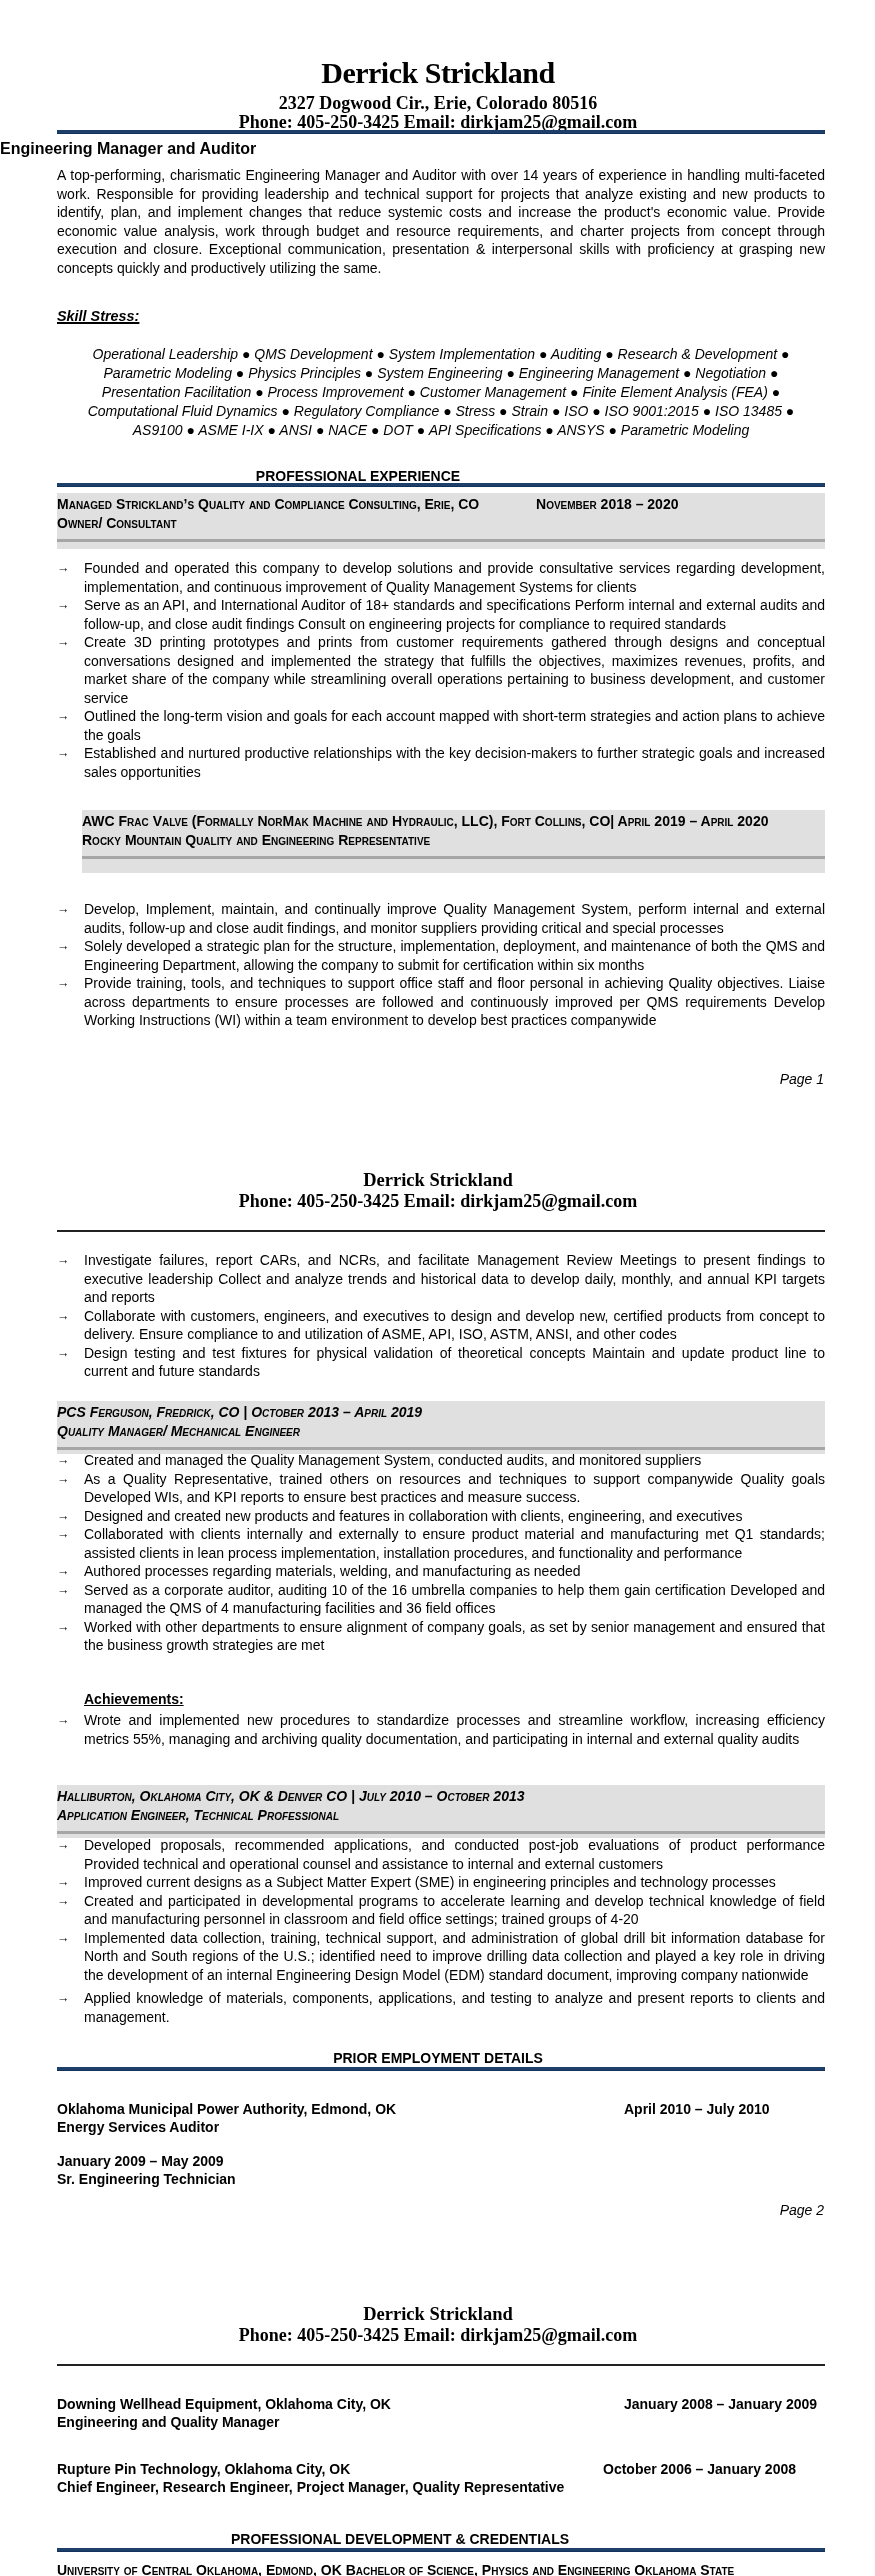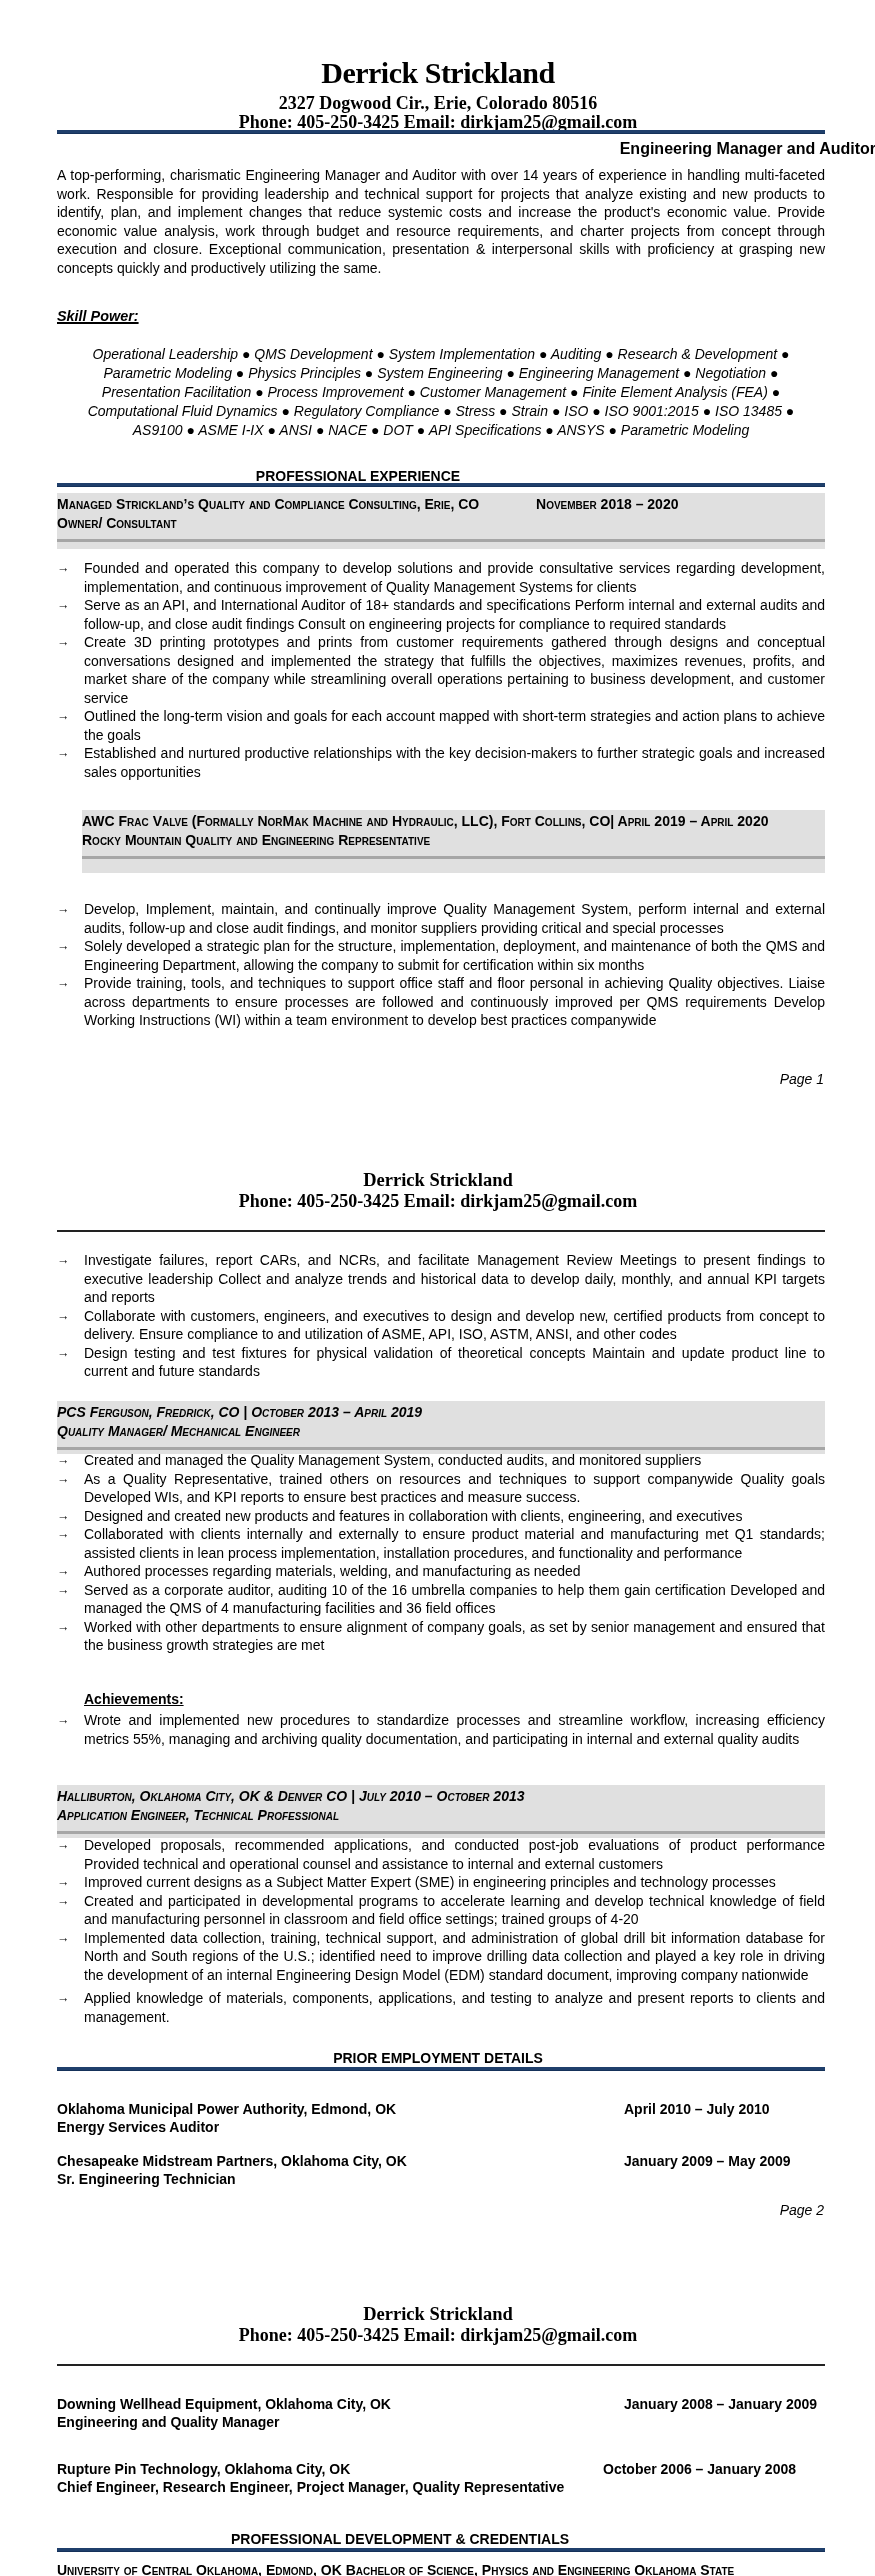--- a/index.html
+++ b/index.html
@@ -8,21 +8,21 @@
   .page { position: absolute; left: 0; width: 876px; height: 1133px; }
   .p1 { top: 0; }
   .p2 { top: 1133px; }
   .p3 { top: 2267px; }
   .content { position: absolute; left: 57px; width: 768px; }
   .name-big { font-family: "Liberation Serif", serif; font-weight: bold; font-size: 30px; text-align: center; line-height: 33px; letter-spacing: -0.5px; }
   .name-small { font-family: "Liberation Serif", serif; font-weight: bold; font-size: 18.5px; text-align: center; line-height: 21.6px; }
   .contact { font-family: "Liberation Serif", serif; font-weight: bold; font-size: 18px; text-align: center; line-height: 20.6px; }
   .rule-blue { height: 3.6px; background: #1f3f6b; border-bottom: 1px solid #15325a; }
   .rule-thin { height: 1.5px; background: #222; }
-  .title { font-weight: bold; font-size: 16px; text-align: right; line-height: 20.6px; }
+  .title { font-weight: bold; font-size: 16px; text-align: left; line-height: 20.6px; }
   .body-text { font-size: 14px; line-height: 18.5px; text-align: justify; }
   .skill-heading { font-weight: bold; font-style: italic; font-size: 14.4px; text-decoration: underline; text-decoration-thickness: 1.5px; }
   .skills { font-style: italic; font-size: 14px; line-height: 19px; text-align: center; padding: 0 20.6px; }
   .section-head { font-weight: bold; font-size: 14px; text-align: center; line-height: 18.5px; }
   .job-box { background: #e0e0e0; padding: 2.1px 0 0 0; position: relative; }
   .job-box .line { font-weight: bold; font-variant: small-caps; font-size: 14px; line-height: 18.5px; white-space: nowrap; }
   .job-box .line.italic { font-style: italic; }
   .job-box .bar { height: 3.1px; background: #a6a6a6; margin-top: 7.2px; }
   .job-box .pad { height: 6.2px; }
   ul.arrow { list-style: none; }
@@ -41,21 +41,21 @@
 
 <div class="page p1">
   <div class="name-big" style="position:absolute;top:56px;left:0;width:876px;">Derrick Strickland</div>
   <div class="contact" style="position:absolute;top:93px;left:0;width:876px;">2327 Dogwood Cir., Erie, Colorado 80516</div>
   <div class="contact" style="position:absolute;top:112px;left:0;width:876px;">Phone: 405-250-3425 Email: dirkjam25@gmail.com</div>
   <div class="content rule-blue" style="top:130px;width:768px;left:57px;"></div>
 
   <div class="title" style="position:absolute;top:139px;left:0;width:876px;">Engineering Manager and Auditor</div>
   <div class="content body-text" style="top:166px;">A top-performing, charismatic Engineering Manager and Auditor with over 14 years of experience in handling multi-faceted work. Responsible for providing leadership and technical support for projects that analyze existing and new products to identify, plan, and implement changes that reduce systemic costs and increase the product's economic value. Provide economic value analysis, work through budget and resource requirements, and charter projects from concept through execution and closure. Exceptional communication, presentation &amp; interpersonal skills with proficiency at grasping new concepts quickly and productively utilizing the same.</div>
 
-  <div class="content skill-heading" style="top:308px;">Skill Power:</div>
+  <div class="content skill-heading" style="top:308px;">Skill Stress:</div>
   <div class="content skills" style="top:345px;">Operational Leadership ● QMS Development ● System Implementation ● Auditing ● Research &amp; Development ● Parametric Modeling ● Physics Principles ● System Engineering ● Engineering Management ● Negotiation ● Presentation Facilitation ● Process Improvement ● Customer Management ● Finite Element Analysis (FEA) ● Computational Fluid Dynamics ● Regulatory Compliance ● Stress ● Strain ● ISO ● ISO 9001:2015 ● ISO 13485 ● AS9100 ● ASME I-IX ● ANSI ● NACE ● DOT ● API Specifications ● ANSYS ● Parametric Modeling</div>
 
   <div class="section-head" style="position:absolute;top:467px;left:0;width:716px;">PROFESSIONAL EXPERIENCE</div>
   <div class="content rule-blue" style="top:483px;"></div>
 
   <div class="content" style="top:493px;">
     <div class="job-box">
       <div class="line">
         <span>Managed Strickland’s Quality and Compliance Consulting, Erie, CO</span>
         <span style="display:inline-block;width:49px;"></span>
@@ -146,21 +146,20 @@
 
   <div class="content" style="top:968px;">
     <div class="prior-row">
         <span class="left">Oklahoma Municipal Power Authority, Edmond, OK</span>
         <span class="right">April 2010 – July 2010</span>
       </div>
     <div class="prior-title">Energy Services Auditor</div>
   </div>
   <div class="content" style="top:1020px;">
     <div class="prior-row">
-        <span class="left">Chesapeake Midstream Partners, Oklahoma City, OK</span>
         <span class="right">January 2009 – May 2009</span>
       </div>
     <div class="prior-title">Sr. Engineering Technician</div>
   </div>
 
   <div class="footer" style="top:1069px;">Page 2</div>
 </div>
 
 <div class="page p3">
   <div class="name-small" style="position:absolute;top:37px;left:0;width:876px;">Derrick Strickland</div>

